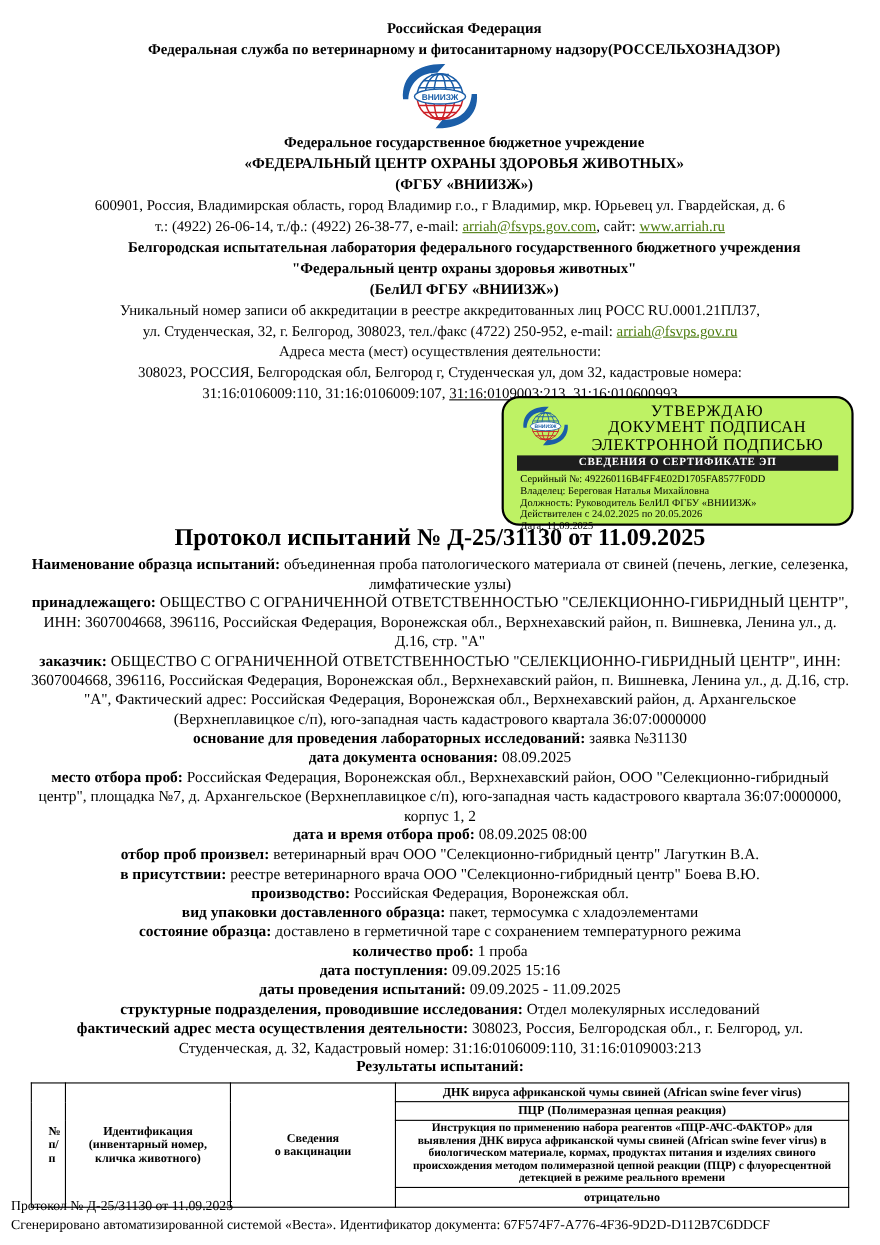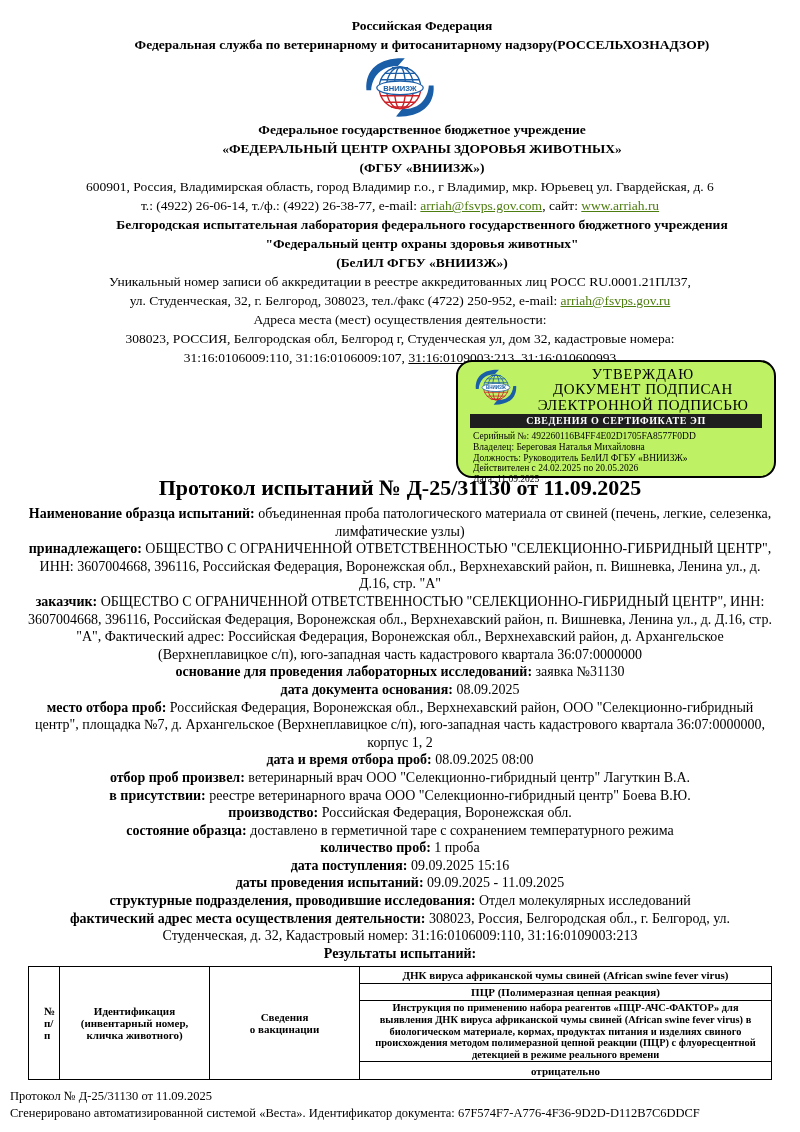--- a/index.html
+++ b/index.html
@@ -147,20 +147,21 @@
     <p class="field"><b>Наименование образца испытаний: </b><span>объединенная проба патологического материала от свиней (печень, легкие, селезенка, лимфатические узлы)</span></p>
     <p class="field"><b>принадлежащего: </b><span>ОБЩЕСТВО С ОГРАНИЧЕННОЙ ОТВЕТСТВЕННОСТЬЮ "СЕЛЕКЦИОННО-ГИБРИДНЫЙ ЦЕНТР", ИНН: 3607004668, 396116, Российская Федерация, Воронежская обл., Верхнехавский район, п. Вишневка, Ленина ул., д. Д.16, стр. "А"</span></p>
     <p class="field"><b>заказчик: </b><span>ОБЩЕСТВО С ОГРАНИЧЕННОЙ ОТВЕТСТВЕННОСТЬЮ "СЕЛЕКЦИОННО-ГИБРИДНЫЙ ЦЕНТР", ИНН: 3607004668, 396116, Российская Федерация, Воронежская обл., Верхнехавский район, п. Вишневка, Ленина ул., д. Д.16, стр. "А", Фактический адрес: Российская Федерация, Воронежская обл., Верхнехавский район, д. Архангельское (Верхнеплавицкое с/п), юго-западная часть кадастрового квартала 36:07:0000000</span></p>
     <p class="field"><b>основание для проведения лабораторных исследований: </b><span>заявка №31130</span></p>
     <p class="field"><b>дата документа основания: </b><span>08.09.2025</span></p>
     <p class="field"><b>место отбора проб: </b><span>Российская Федерация, Воронежская обл., Верхнехавский район, ООО "Селекционно-гибридный центр", площадка №7, д. Архангельское (Верхнеплавицкое с/п), юго-западная часть кадастрового квартала 36:07:0000000, корпус 1, 2</span></p>
     <p class="field"><b>дата и время отбора проб: </b><span>08.09.2025 08:00</span></p>
     <p class="field"><b>отбор проб произвел: </b><span>ветеринарный врач ООО "Селекционно-гибридный центр" Лагуткин В.А.</span></p>
     <p class="field"><b>в присутствии: </b><span>реестре ветеринарного врача ООО "Селекционно-гибридный центр" Боева В.Ю.</span></p>
     <p class="field"><b>производство: </b><span>Российская Федерация, Воронежская обл.</span></p>
+    <p class="field"><b>вид упаковки доставленного образца: </b><span>пакет, термосумка с хладоэлементами</span></p>
     <p class="field"><b>состояние образца: </b><span>доставлено в герметичной таре с сохранением температурного режима</span></p>
     <p class="field"><b>количество проб: </b><span>1 проба</span></p>
     <p class="field"><b>дата поступления: </b><span>09.09.2025 15:16</span></p>
     <p class="field"><b>даты проведения испытаний: </b><span>09.09.2025 - 11.09.2025</span></p>
     <p class="field"><b>структурные подразделения, проводившие исследования: </b><span>Отдел молекулярных исследований</span></p>
     <p class="field"><b>фактический адрес места осуществления деятельности: </b><span>308023, Россия, Белгородская обл., г. Белгород, ул. Студенческая, д. 32, Кадастровый номер: 31:16:0106009:110, 31:16:0109003:213</span></p>
     <p class="field results-label">Результаты испытаний:</p>
 
     <table class="results">
       <tbody>

